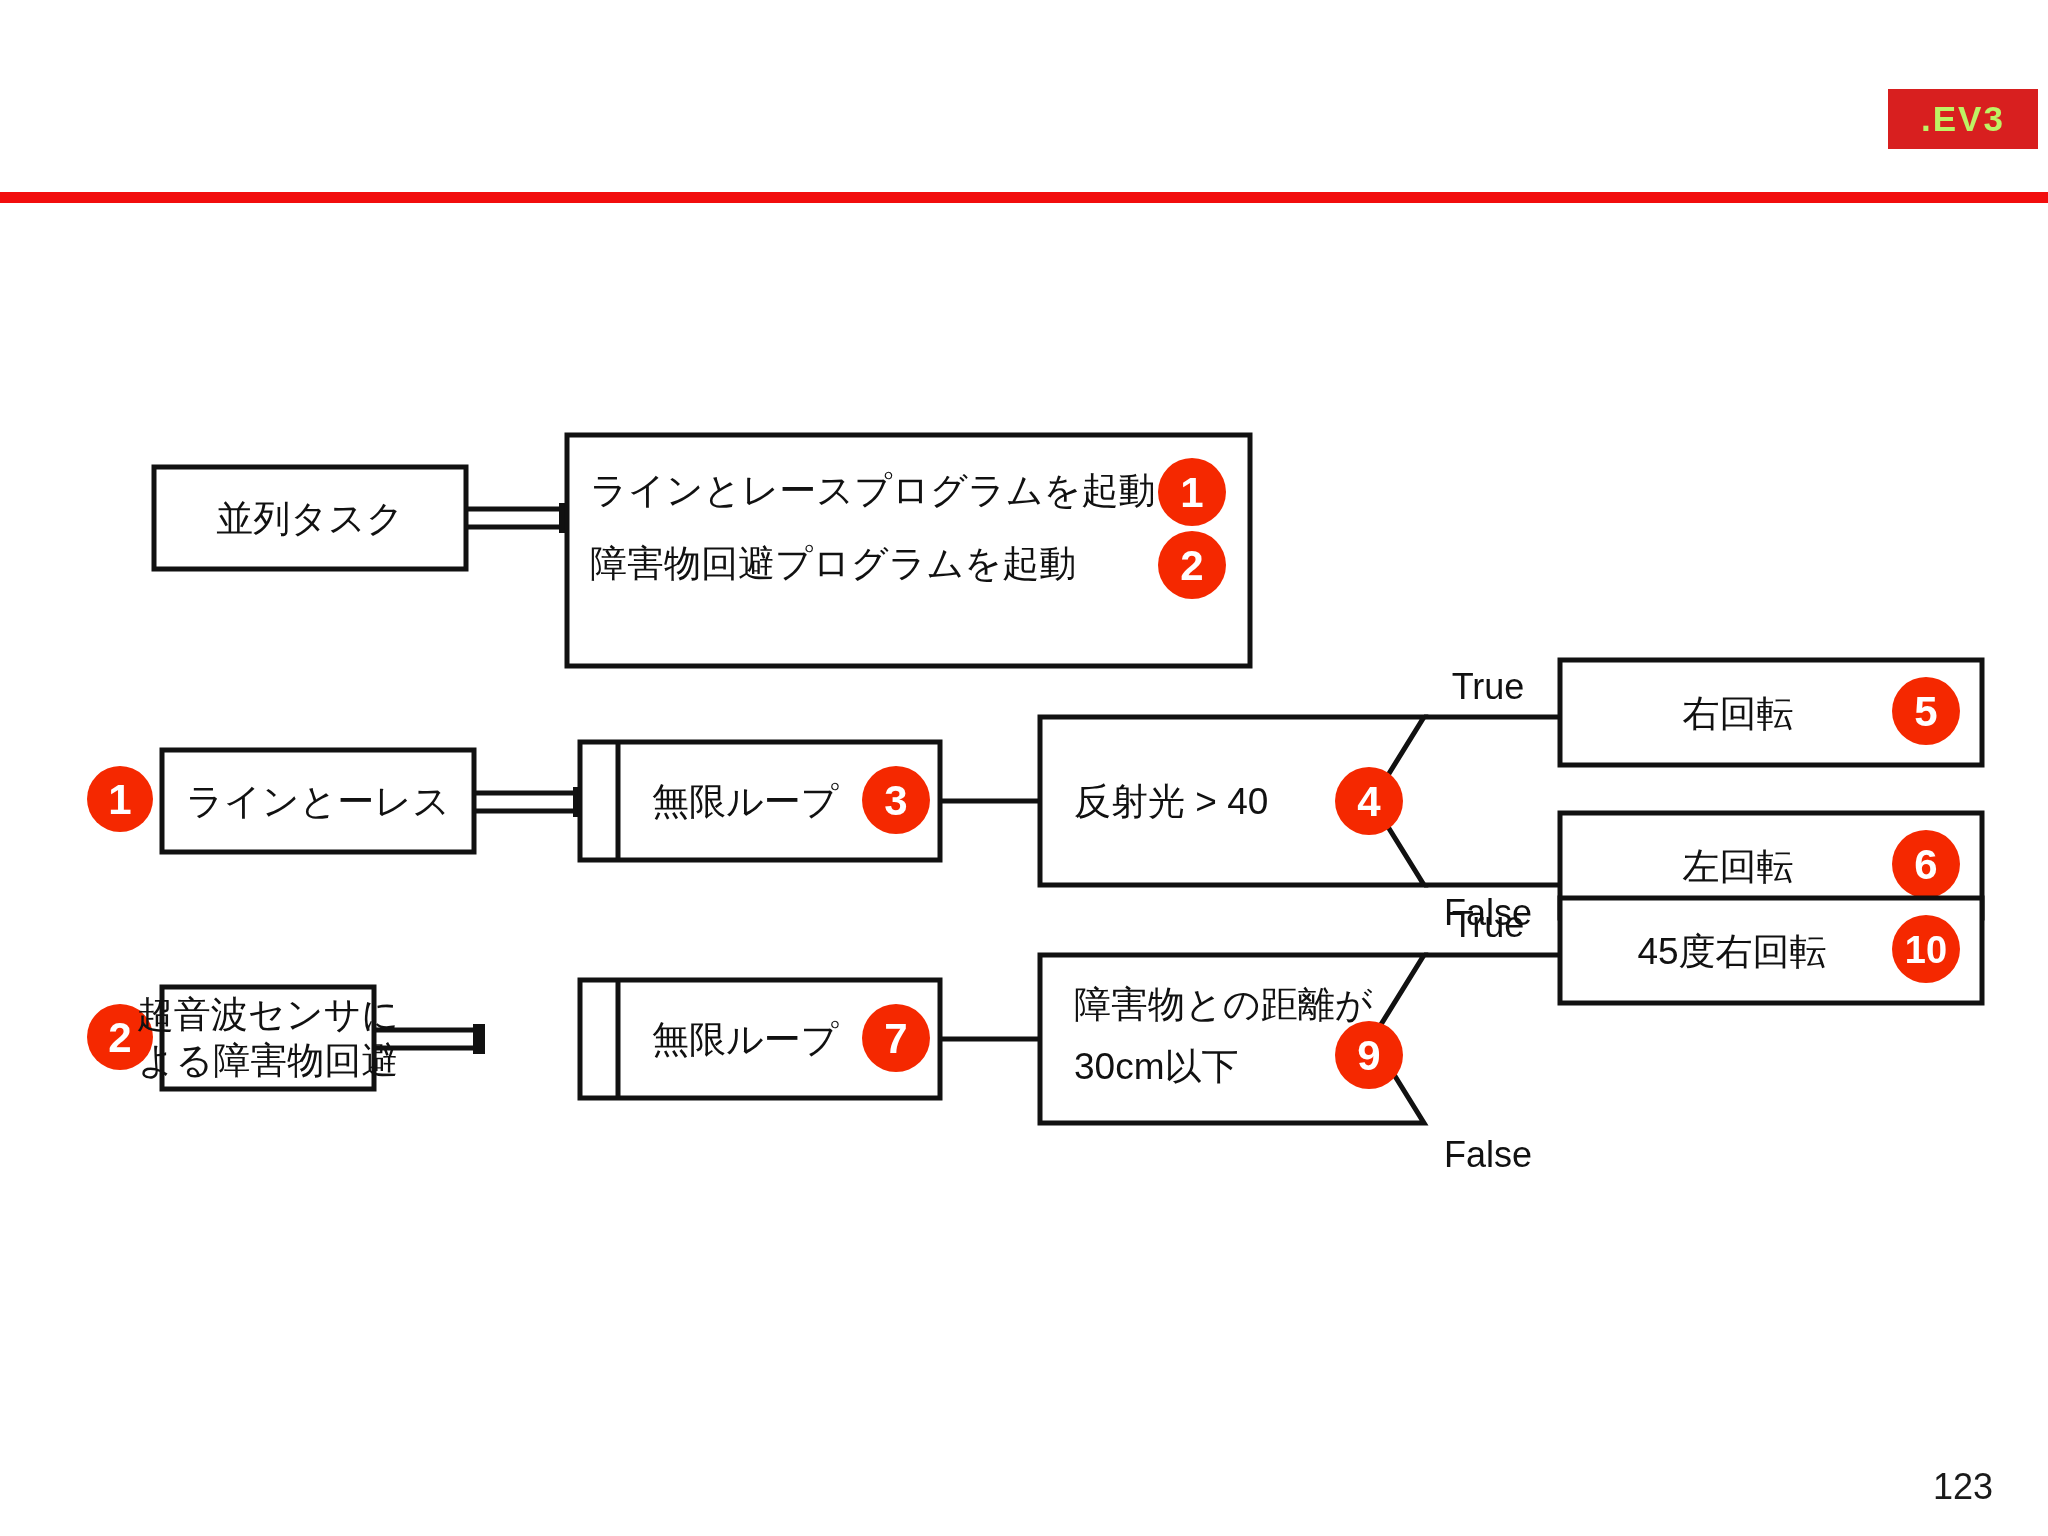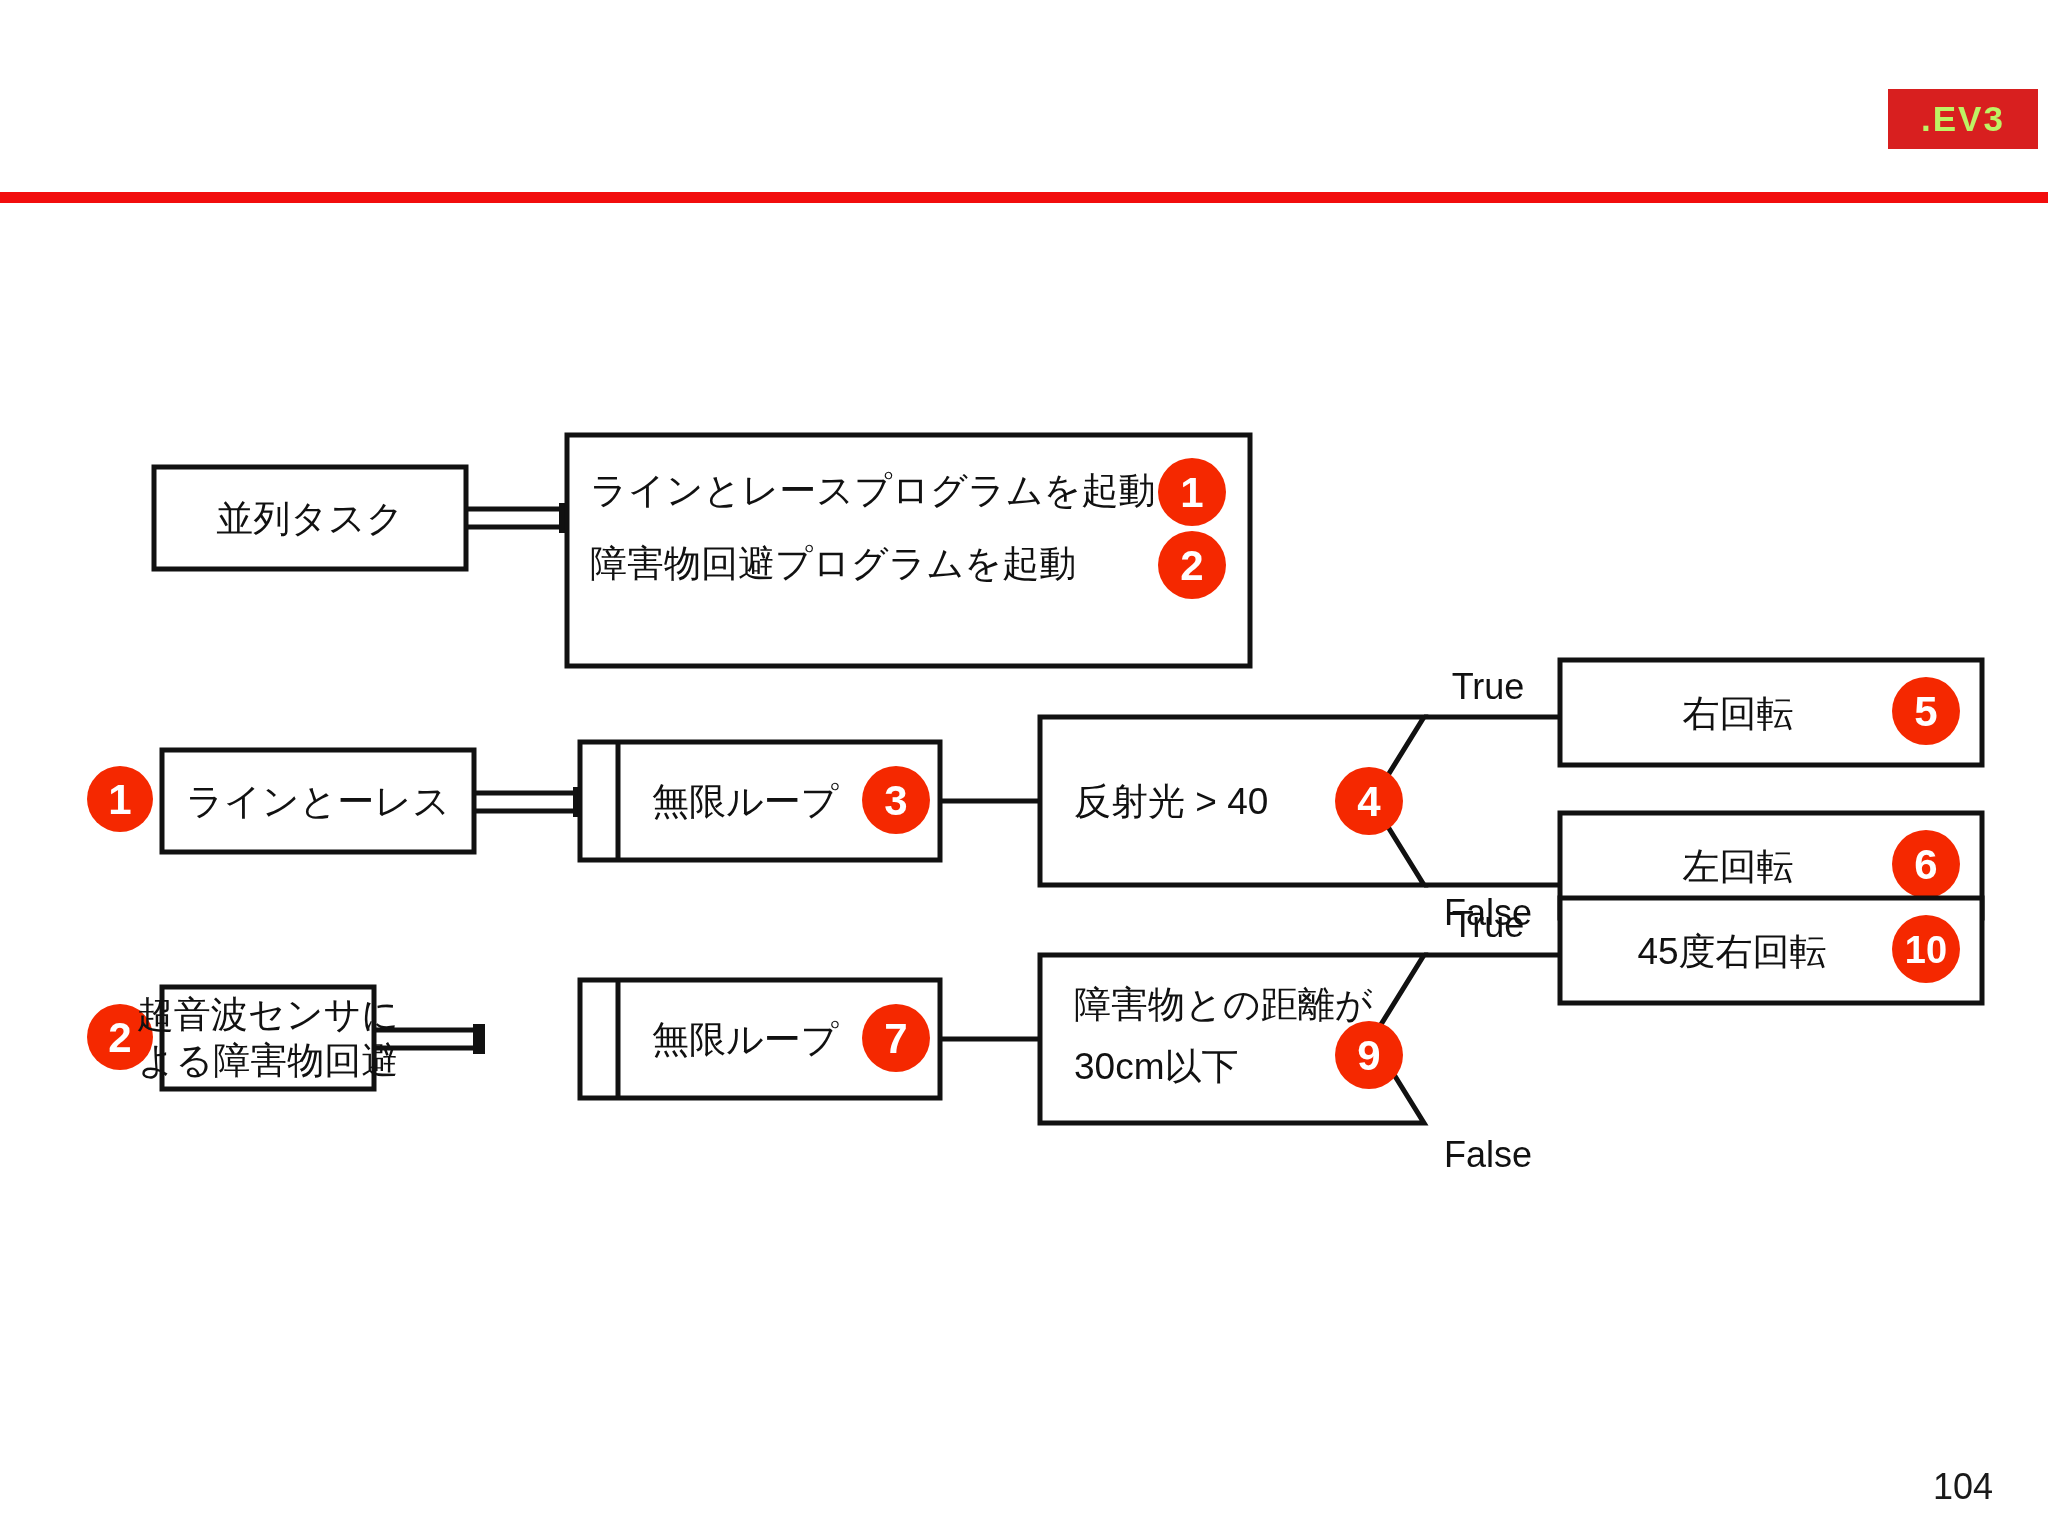--- a/index.html
+++ b/index.html
@@ -261,13 +261,13 @@
       <g>
         <circle cx="1894" cy="744" r="34" fill="#f52800"></circle>
         <text class="badge-num two-digit" x="1894" y="758" text-anchor="middle">10</text>
       </g>
     </g>
   </g>
 
 </svg>
 </div>
 
-<div id="page-number">104</div>
+<div id="page-number">123</div>
 
 </body></html>

